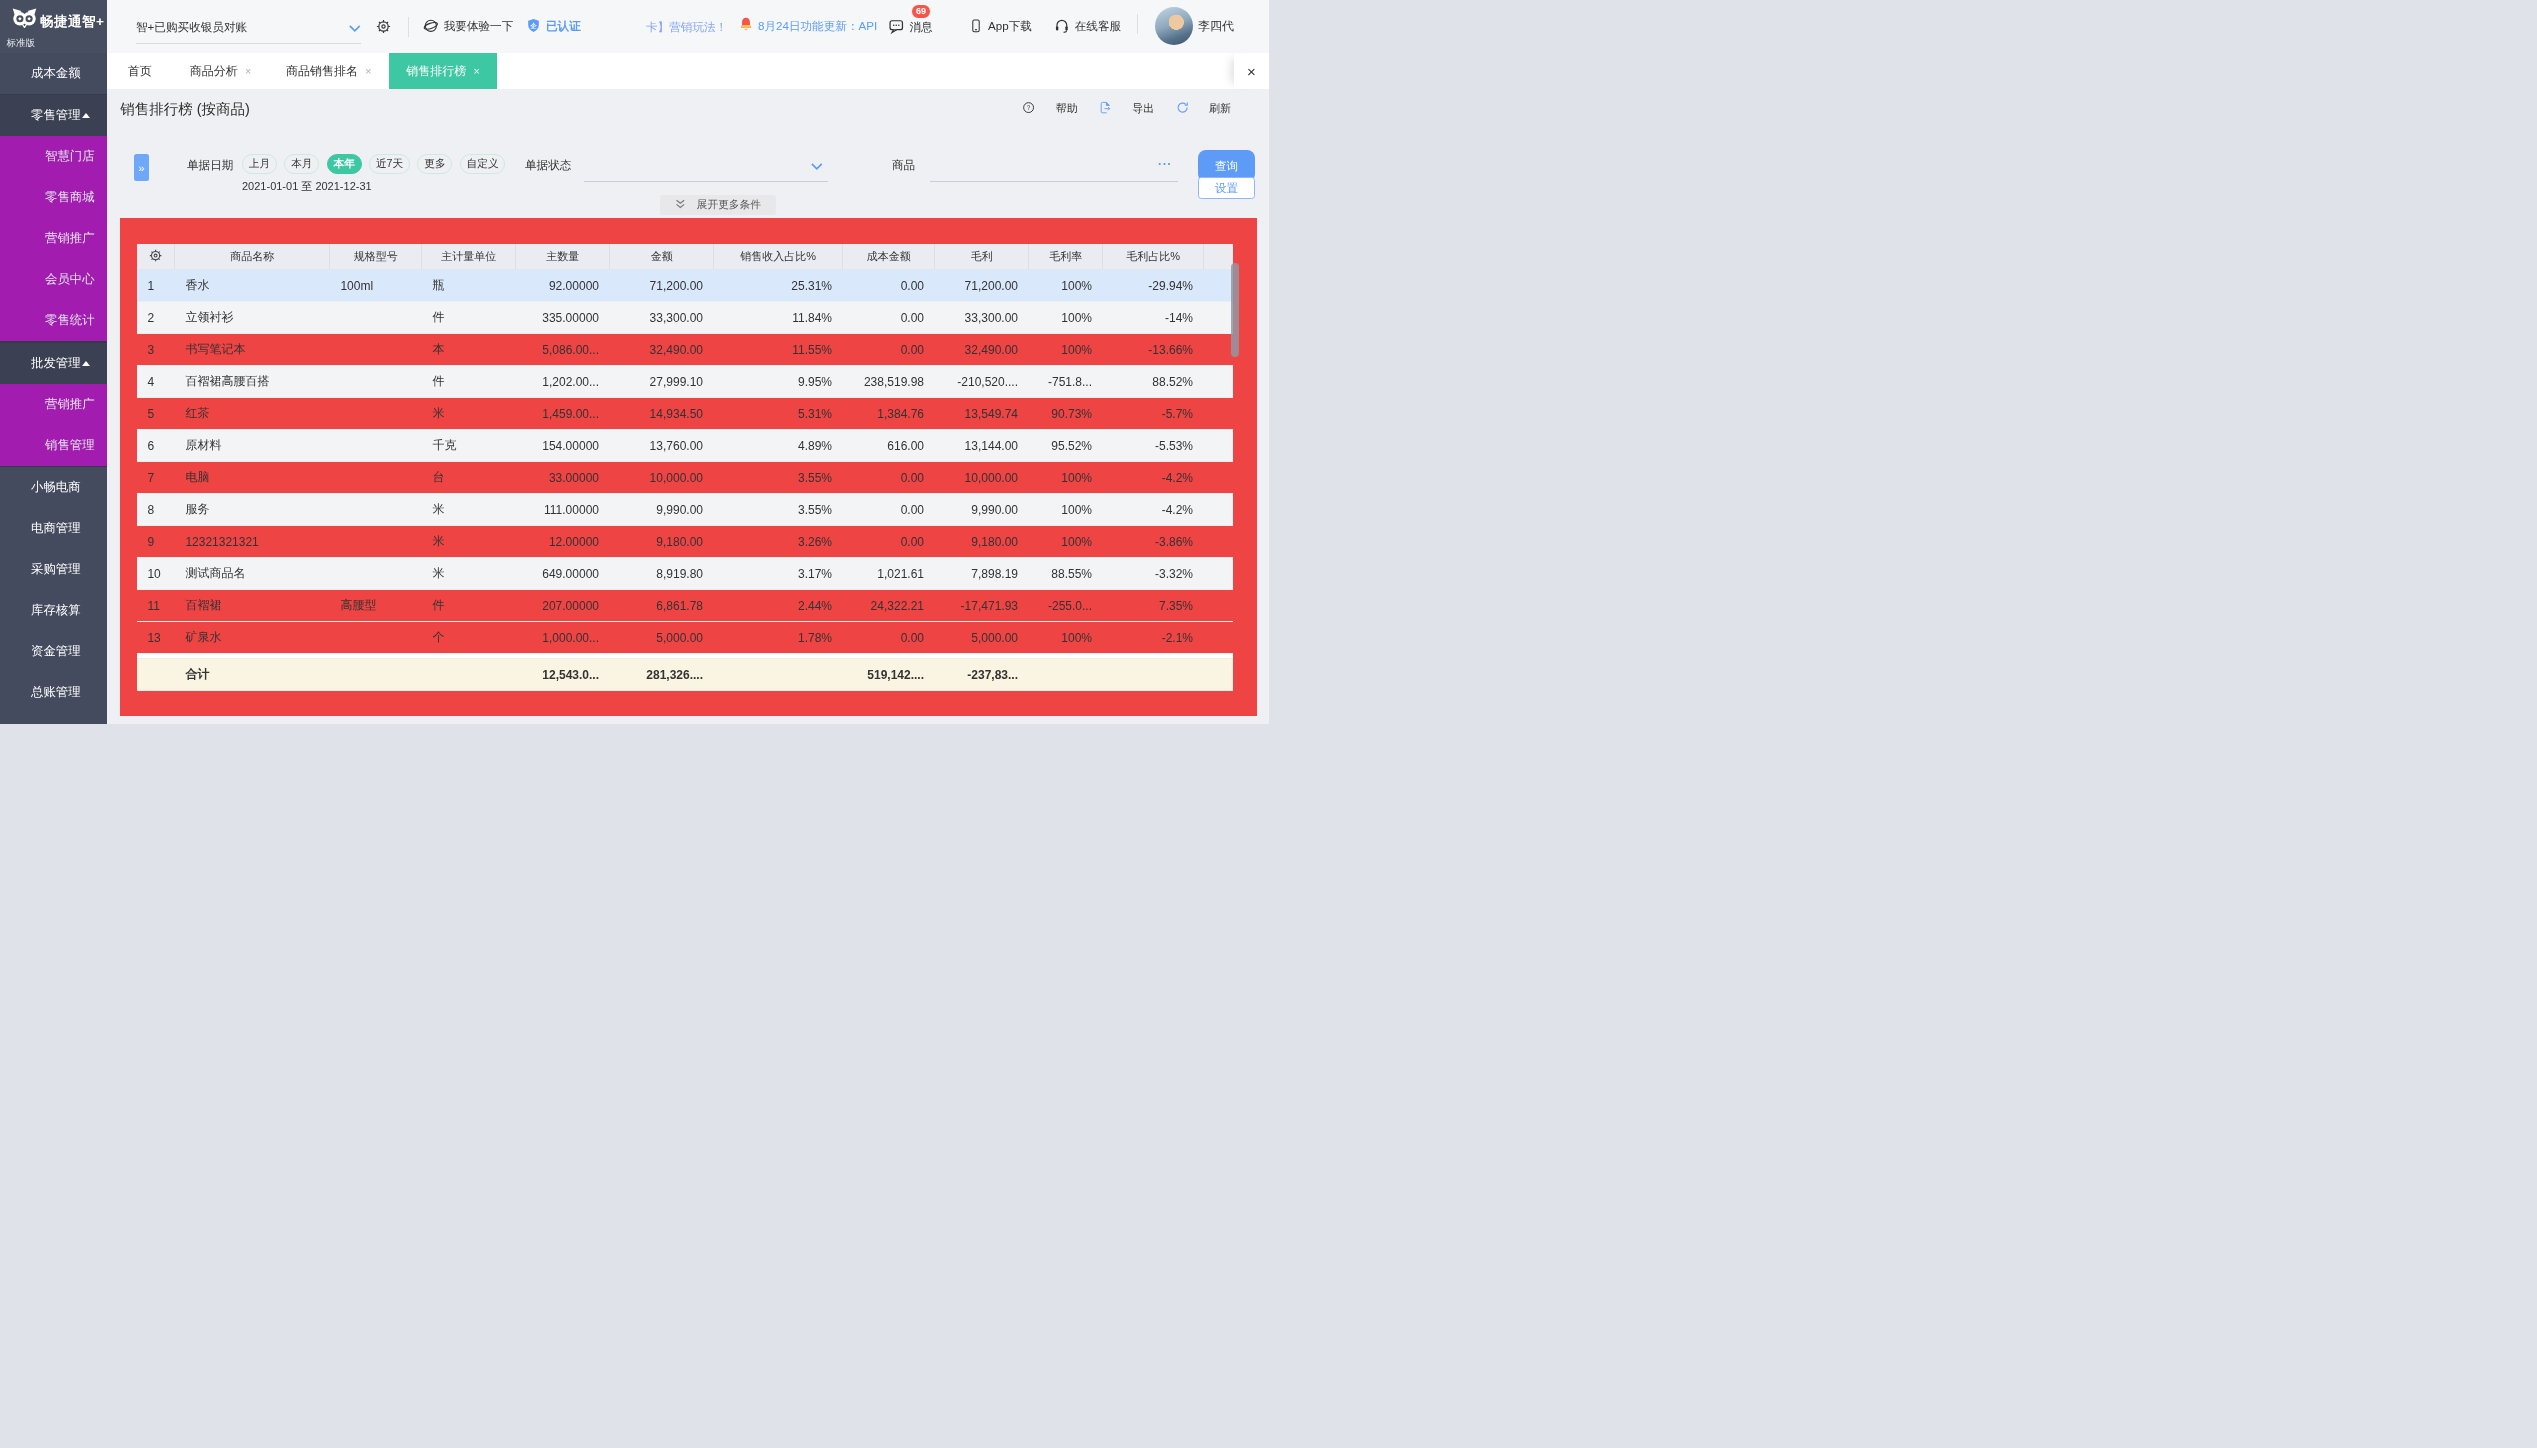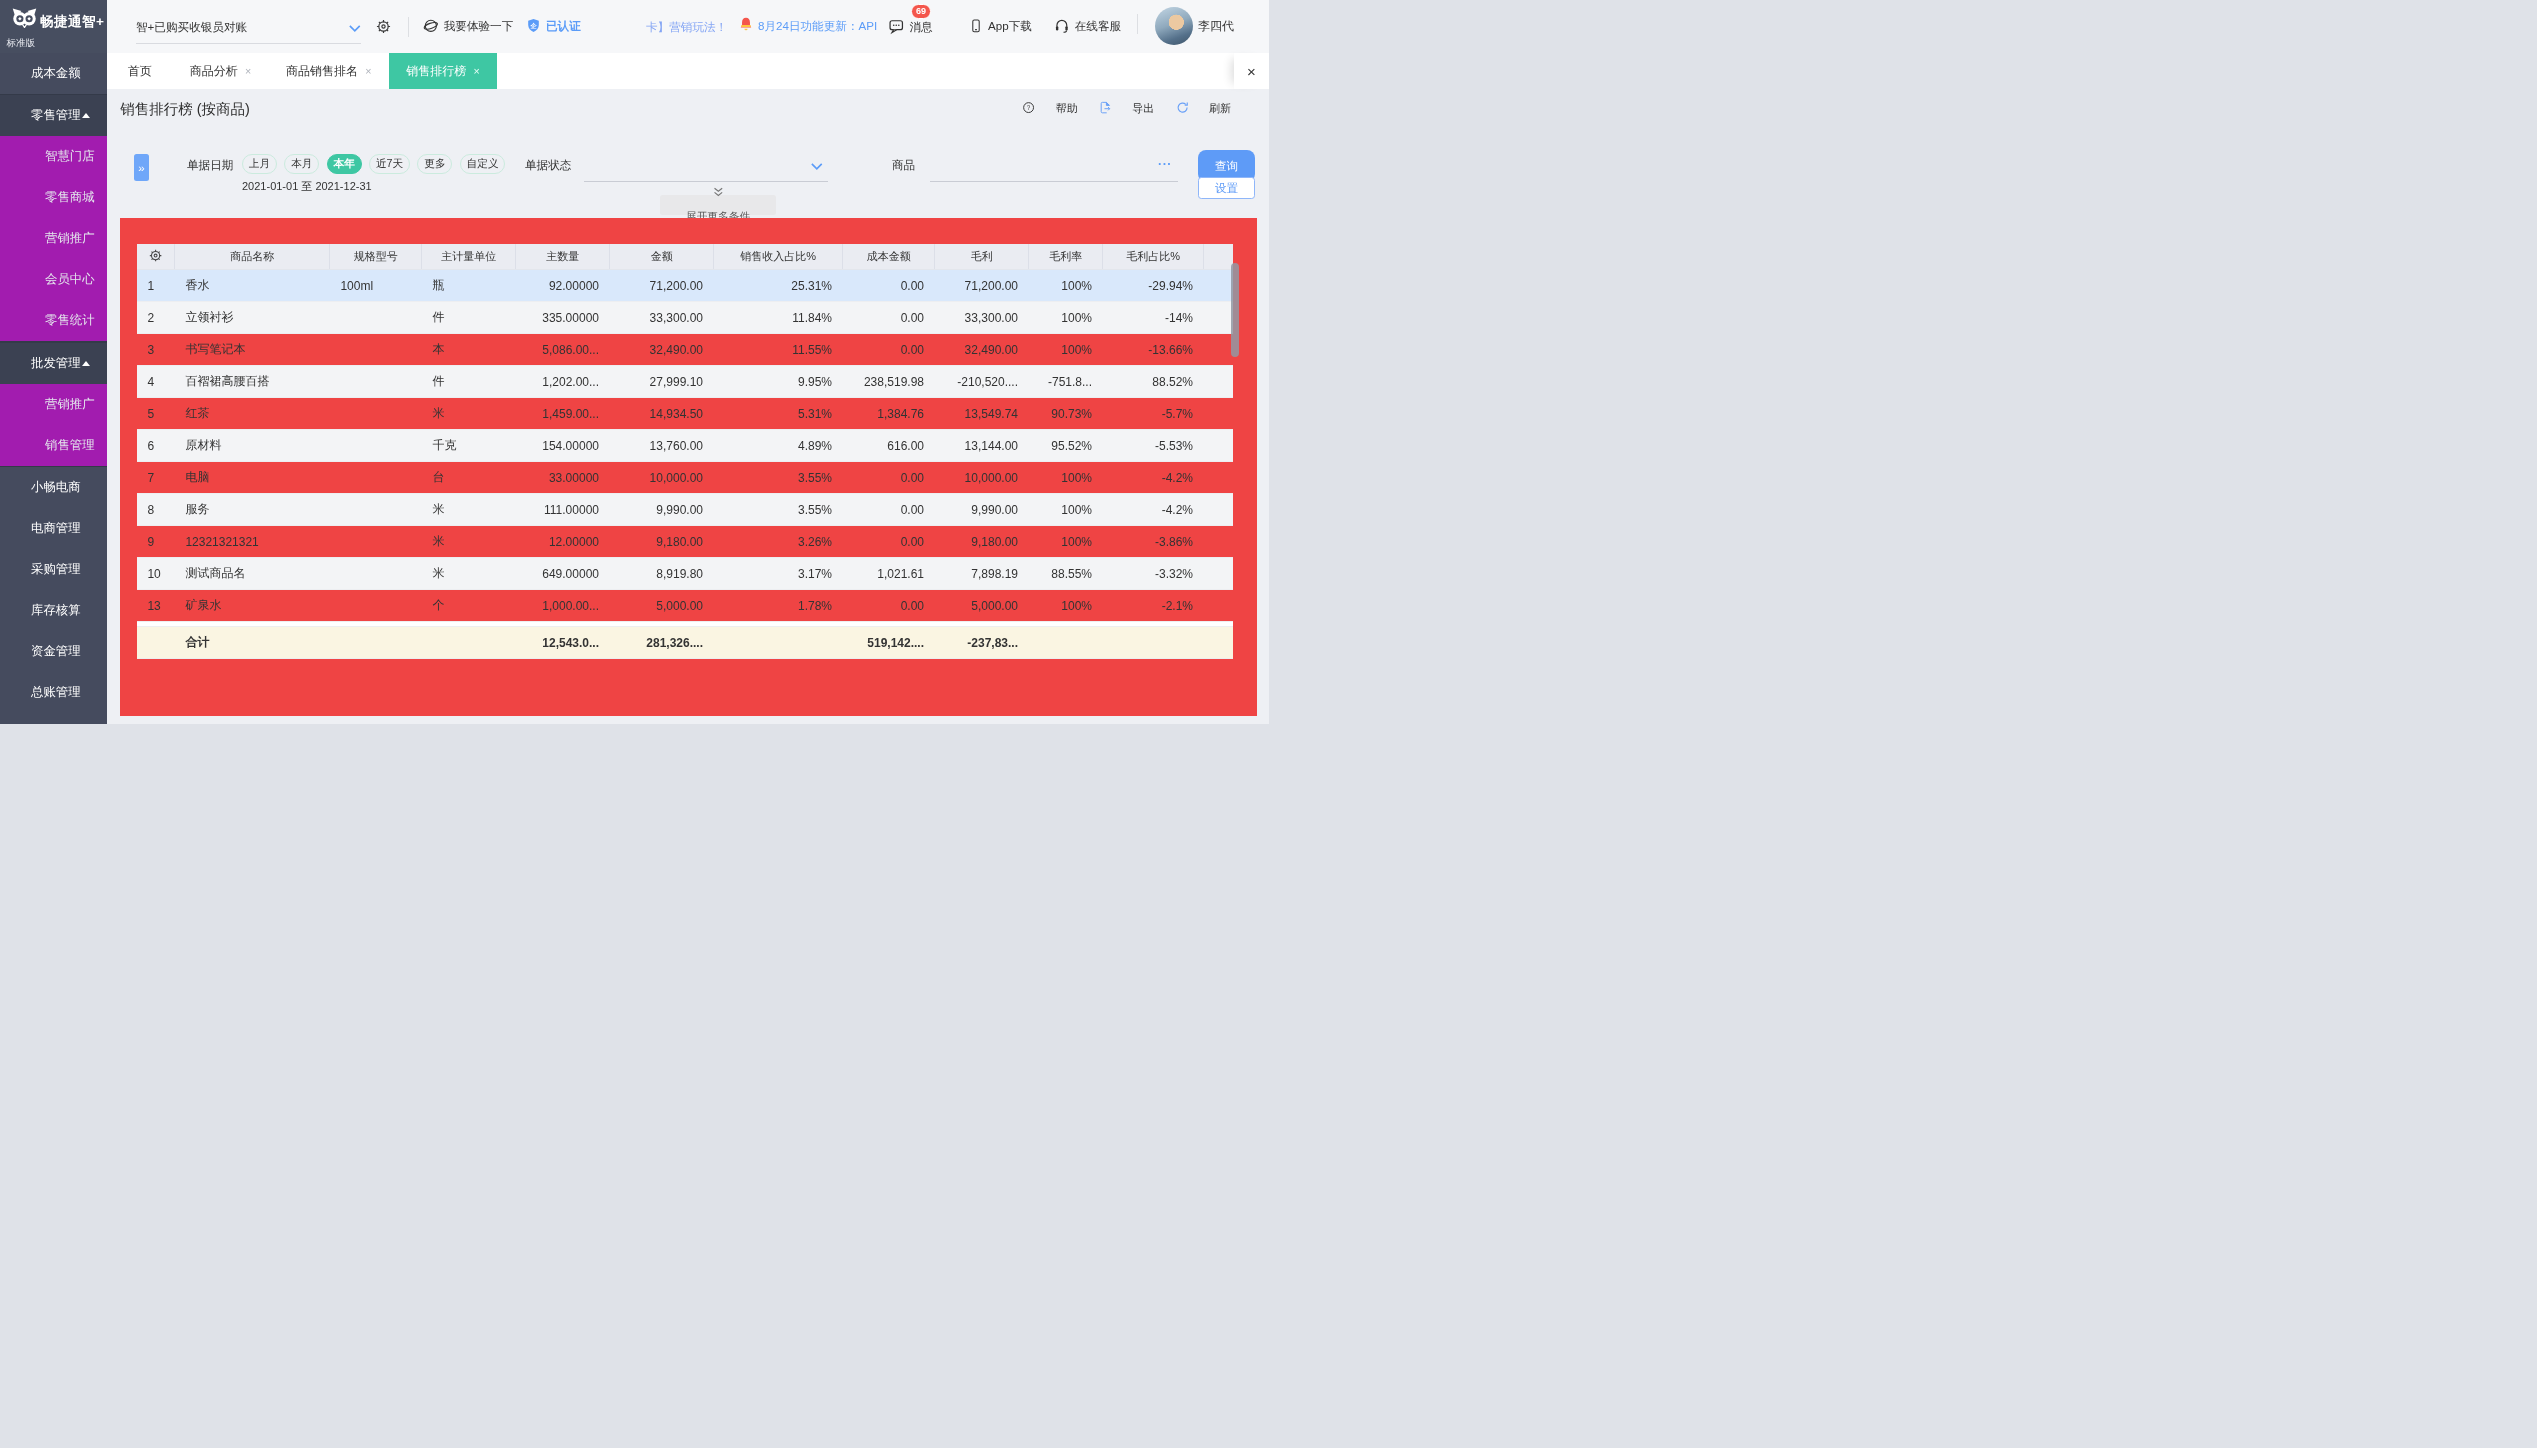--- a/index.html
+++ b/index.html
@@ -63,21 +63,21 @@
   .pills{position:absolute;left:135px;top:22px;display:flex;}
   .pill{display:inline-flex;align-items:center;height:18px;padding:0 5.8px;border:0.8px solid #CBEBDE;border-radius:10px;font-size:10.7px;color:#333;margin-right:7.4px;background:transparent;cursor:pointer;}
   .pill.active{background:#3EC7A3;border-color:#3EC7A3;color:#fff;font-weight:bold;}
   .date-range{position:absolute;left:135px;top:47px;font-size:11px;color:#333;}
   .fld{position:absolute;top:21.5px;height:27px;border-bottom:0.8px solid #C9CCD4;cursor:text;}
   .fld-status{left:477px;width:244px;} .fld-prod{left:823px;width:248px;}
   .fld .chev{position:absolute;right:5px;top:4.1px;}
   .more-dots{position:absolute;left:1051px;top:21.5px;color:#5B9CF8;font-weight:bold;letter-spacing:1.2px;font-size:12.4px;cursor:pointer;}
   .btn-q{position:absolute;left:1091px;top:18px;width:57px;height:32px;background:#5E9BF7;color:#fff;border-radius:8px;font-size:11.6px;display:flex;align-items:center;justify-content:center;cursor:pointer;}
   .btn-s{position:absolute;left:1091px;top:45px;width:57px;height:22px;background:#fff;border:0.8px solid #8FB6F9;color:#5E9BF7;border-radius:3.3px;font-size:11.6px;display:flex;align-items:center;justify-content:center;box-sizing:border-box;cursor:pointer;}
-  .expand-more{position:absolute;left:553px;top:63px;width:116px;height:20px;background:#E8E8EA;border-radius:2.5px;color:#555;font-size:10.7px;display:flex;align-items:center;justify-content:center;gap:11px;cursor:pointer;flex-direction:column;}
+  .expand-more{position:absolute;left:553px;top:63px;width:116px;height:20px;background:#E8E8EA;border-radius:2.5px;color:#555;font-size:10.7px;display:flex;align-items:center;justify-content:center;gap:11px;cursor:pointer;}
 
   
   .card{position:absolute;left:13.2px;right:12.4px;top:165px;bottom:9px;background:#ef4444;}
   table.grid{position:absolute;left:16.5px;top:26.4px;border-collapse:collapse;table-layout:fixed;}
   .grid th{height:25px;background:#EAECF2;font-size:11px;font-weight:normal;color:#333;border-right:0.8px solid #DCDFE8;border-bottom:0.8px solid #E3E6EC;padding:0 3.3px;overflow:hidden;white-space:nowrap;text-align:center;}
   .grid th:last-child{border-right:none;}
   .grid td{height:31px;font-size:12px;color:#333;border-bottom:0.8px solid #EDEEF1;padding:0 10.7px;white-space:nowrap;overflow:hidden;}
   .grid td.l{text-align:left;} .grid td.r{text-align:right;}
   .grid tr.sel td{background:#D9E8FB;}
   .grid tr.stripe td{background:#F3F4F6;}
@@ -497,20 +497,34 @@
               <td class="r">649.00000</td>
               <td class="r">8,919.80</td>
               <td class="r">3.17%</td>
               <td class="r">1,021.61</td>
               <td class="r">7,898.19</td>
               <td class="r">88.55%</td>
               <td class="r neg">-3.32%</td>
               <td class="l"></td>
             </tr>
             <tr>
+              <td class="l">11</td>
+              <td class="l">百褶裙</td>
+              <td class="l">高腰型</td>
+              <td class="l">件</td>
+              <td class="r">207.00000</td>
+              <td class="r">6,861.78</td>
+              <td class="r">2.44%</td>
+              <td class="r">24,322.21</td>
+              <td class="r neg">-17,471.93</td>
+              <td class="r neg">-255.0...</td>
+              <td class="r">7.35%</td>
+              <td class="l"></td>
+            </tr>
+            <tr>
               <td class="l">13</td>
               <td class="l">矿泉水</td>
               <td class="l"></td>
               <td class="l">个</td>
               <td class="r">1,000.00...</td>
               <td class="r">5,000.00</td>
               <td class="r">1.78%</td>
               <td class="r">0.00</td>
               <td class="r">5,000.00</td>
               <td class="r">100%</td>

